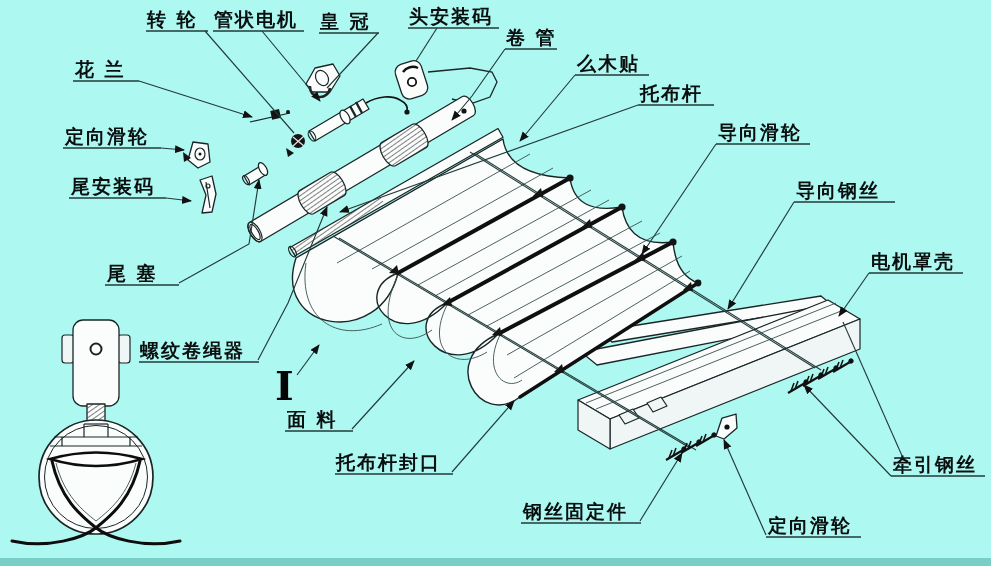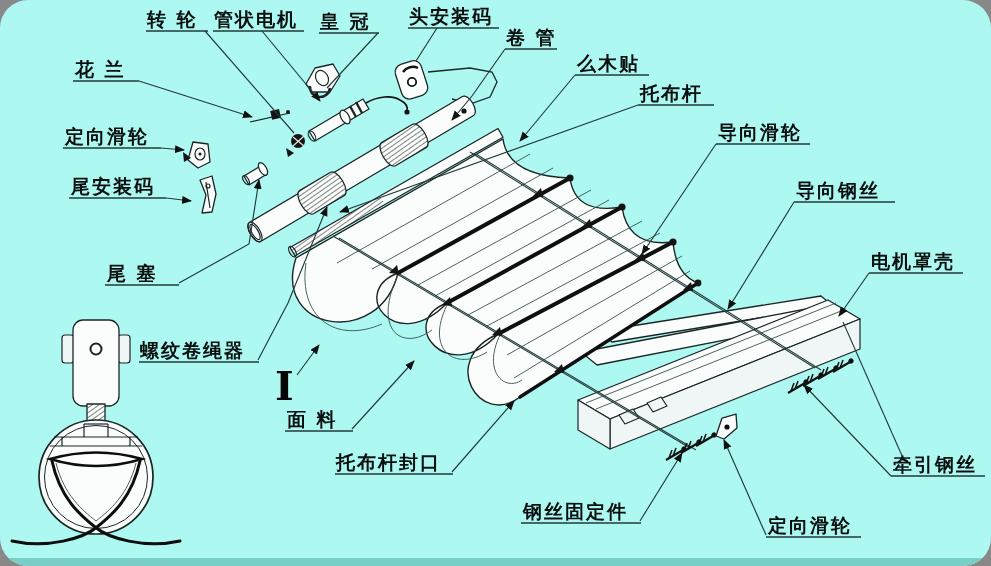--- a/index.html
+++ b/index.html
@@ -1,17 +1,17 @@
 <!DOCTYPE html>
 <html><head>
 <meta charset="utf-8">
 <style>
   html,body{margin:0;padding:0;background:#888;}
   .stage{position:relative;width:991px;height:566px;overflow:hidden;
-         font-family:"DejaVu Sans","Liberation Sans",sans-serif;border-radius:28px;}
+         font-family:"DejaVu Sans","Liberation Sans",sans-serif;}
   svg{position:absolute;left:0;top:0;display:block;}
   .lbl{font-family:"DejaVu Sans","Liberation Sans",sans-serif;
        font-size:19px;font-weight:bold;fill:#0a0f0f;letter-spacing:2px;}
   .marker-i{font-family:"DejaVu Serif","Liberation Serif",serif;
             font-size:40px;font-weight:bold;fill:#050505;}
   .leader{fill:none;stroke:#223a38;stroke-width:1.15;}
   .ul{stroke:#223a38;stroke-width:1.3;}
   .part{fill:#fafdfc;stroke:#1a2626;stroke-width:1.3;stroke-linejoin:round;}
   .part2{fill:#f0f6f5;stroke:#1a2626;stroke-width:1.2;stroke-linejoin:round;}
   .thin{fill:none;stroke:#39504d;stroke-width:0.9;}

